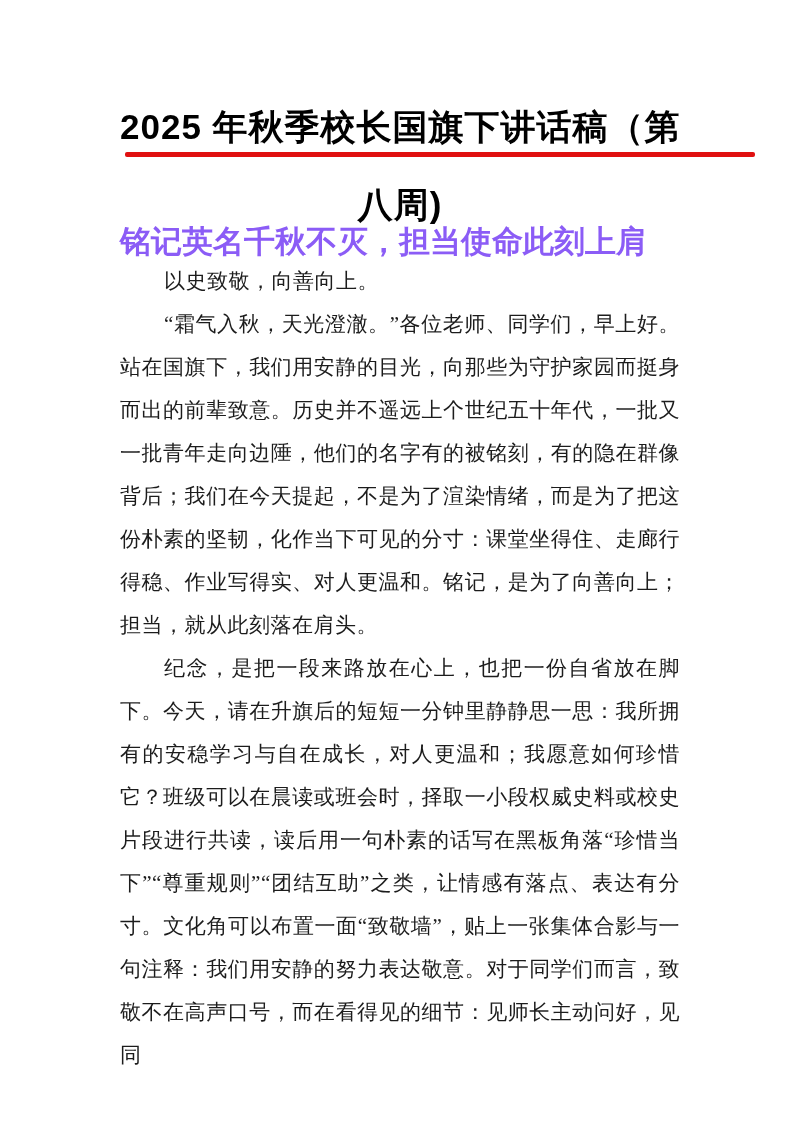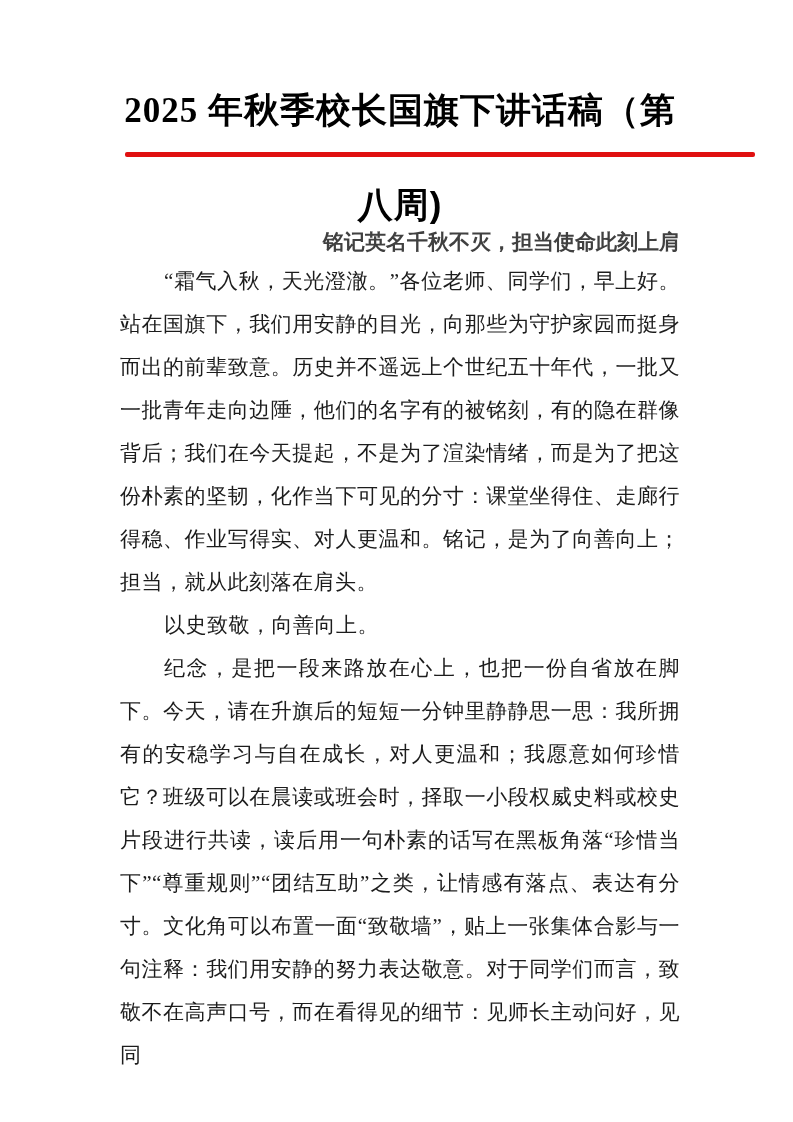--- a/index.html
+++ b/index.html
@@ -22,24 +22,23 @@
     width: 560px;
     text-align: center;
     font-family: "Liberation Sans", sans-serif;
     font-weight: 700;
     font-size: 35px;
     color: #000000;
     white-space: nowrap;
     letter-spacing: 1px;
   }
   .title-line-1 {
-    top: 76px;
+    top: 92px;
     height: 70px;
     line-height: 70px;
-    font-family: Liberation Serif, serif;
   }
   .title-line-2 {
     top: 157px;
     height: 70px;
     line-height: 70px;
     margin-top: 13px;
   }
   .red-underline {
     position: absolute;
     left: 125px;
@@ -48,25 +47,25 @@
     height: 5px;
     border-radius: 2px;
   }
   .subtitle {
     position: absolute;
     left: 120px;
     top: 212px;
     width: 560px;
     height: 60px;
     line-height: 60px;
-    text-align: right;
+    text-align: left;
     font-family: "Liberation Serif", serif;
     font-weight: 700;
-    font-size: 21px;
-    color: #404040;
+    font-size: 31px;
+    color: #8b5cf6;
     white-space: nowrap;
   }
   .body-text {
     position: absolute;
     left: 120px;
     top: 260px;
     width: 560px;
     font-family: "Liberation Serif", serif;
     font-size: 21px;
     line-height: 43px;
@@ -88,18 +87,18 @@
 
   <div class="title-line title-line-1">2025 年秋季校长国旗下讲话稿（第</div>
 
   <div class="red-underline" style="background: rgb(224, 16, 16);"></div>
 
   <div class="title-line title-line-2">八周)</div>
 
   <div class="subtitle">铭记英名千秋不灭，担当使命此刻上肩</div>
 
   <div class="body-text">
+    <p>以史致敬，向善向上。</p>
     <p>“霜气入秋，天光澄澈。”各位老师、同学们，早上好。站在国旗下，我们用安静的目光，向那些为守护家园而挺身而出的前辈致意。历史并不遥远上个世纪五十年代，一批又一批青年走向边陲，他们的名字有的被铭刻，有的隐在群像背后；我们在今天提起，不是为了渲染情绪，而是为了把这份朴素的坚韧，化作当下可见的分寸：课堂坐得住、走廊行得稳、作业写得实、对人更温和。铭记，是为了向善向上；担当，就从此刻落在肩头。</p>
-    <p>以史致敬，向善向上。</p>
     <p>纪念，是把一段来路放在心上，也把一份自省放在脚下。今天，请在升旗后的短短一分钟里静静思一思：我所拥有的安稳学习与自在成长，对人更温和；我愿意如何珍惜它？班级可以在晨读或班会时，择取一小段权威史料或校史片段进行共读，读后用一句朴素的话写在黑板角落“珍惜当下”“尊重规则”“团结互助”之类，让情感有落点、表达有分寸。文化角可以布置一面“致敬墙”，贴上一张集体合影与一句注释：我们用安静的努力表达敬意。对于同学们而言，致敬不在高声口号，而在看得见的细节：见师长主动问好，见同</p>
   </div>
 
 </div>
 
 </body></html>

